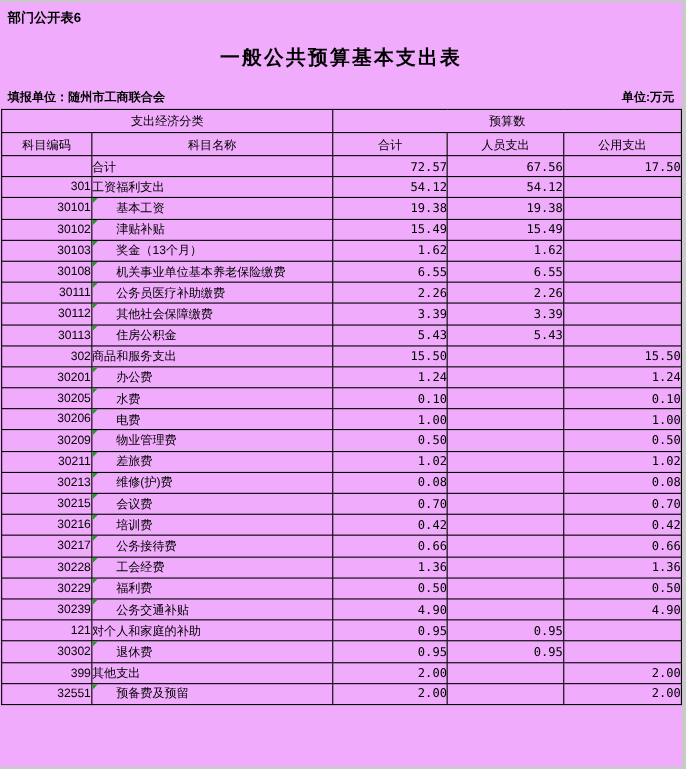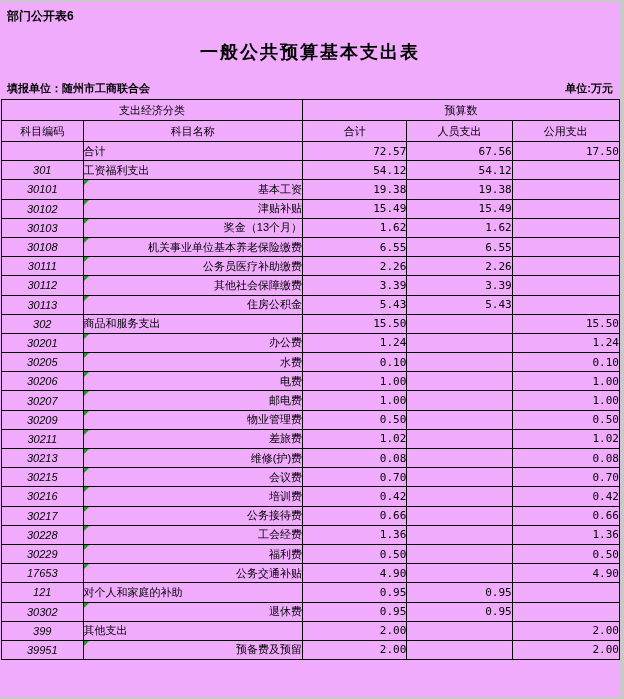--- a/index.html
+++ b/index.html
@@ -35,23 +35,23 @@
   }
   table.budget th, table.budget td {
     border: 1px solid #000;
     font-size: 11px; font-weight: normal;
     padding: 0; overflow: hidden; white-space: nowrap;
     vertical-align: middle;
   }
   tr.hdr { height: 21px; }
   tbody tr { height: 19.2px; }
   th.center { text-align: center; }
-  td.code { text-align: center; padding-left: 4px; font-style: italic; }
+  td.code { text-align: right; padding-left: 4px; }
   td.name { position: relative; text-align: left; padding-left: 4px; }
-  td.name.sub { padding-left: 22px; text-align: right; }
+  td.name.sub { padding-left: 22px; }
   .tri {
     position: absolute; left: 0; top: 0;
     width: 0; height: 0;
     border-top: 5px solid #1e9c1e;
     border-right: 5px solid transparent;
   }
   td.num {
     text-align: right; padding-right: 3px;
     font-family: "DejaVu Sans Mono", monospace;
     font-size: 10.5px;
@@ -175,27 +175,20 @@
           <td class="num">0.10</td>
         </tr>
         <tr>
           <td class="code">30206</td>
           <td class="name sub"><span class="tri"></span><span>电费</span></td>
           <td class="num">1.00</td>
           <td class="num"></td>
           <td class="num">1.00</td>
         </tr>
         <tr>
-          <td class="code">30207</td>
-          <td class="name sub"><span class="tri"></span><span>邮电费</span></td>
-          <td class="num">1.00</td>
-          <td class="num"></td>
-          <td class="num">1.00</td>
-        </tr>
-        <tr>
           <td class="code">30209</td>
           <td class="name sub"><span class="tri"></span><span>物业管理费</span></td>
           <td class="num">0.50</td>
           <td class="num"></td>
           <td class="num">0.50</td>
         </tr>
         <tr>
           <td class="code">30211</td>
           <td class="name sub"><span class="tri"></span><span>差旅费</span></td>
           <td class="num">1.02</td>
@@ -238,21 +231,21 @@
           <td class="num">1.36</td>
         </tr>
         <tr>
           <td class="code">30229</td>
           <td class="name sub"><span class="tri"></span><span>福利费</span></td>
           <td class="num">0.50</td>
           <td class="num"></td>
           <td class="num">0.50</td>
         </tr>
         <tr>
-          <td class="code">17653</td>
+          <td class="code">30239</td>
           <td class="name sub"><span class="tri"></span><span>公务交通补贴</span></td>
           <td class="num">4.90</td>
           <td class="num"></td>
           <td class="num">4.90</td>
         </tr>
         <tr>
           <td class="code">121</td>
           <td class="name"><span>对个人和家庭的补助</span></td>
           <td class="num">0.95</td>
           <td class="num">0.95</td>
@@ -266,21 +259,21 @@
           <td class="num"></td>
         </tr>
         <tr>
           <td class="code">399</td>
           <td class="name"><span>其他支出</span></td>
           <td class="num">2.00</td>
           <td class="num"></td>
           <td class="num">2.00</td>
         </tr>
         <tr>
-          <td class="code">39951</td>
+          <td class="code">32551</td>
           <td class="name sub"><span class="tri"></span><span>预备费及预留</span></td>
           <td class="num">2.00</td>
           <td class="num"></td>
           <td class="num">2.00</td>
         </tr>
       </tbody>
   </table>
 </div>
 
 </body></html>

